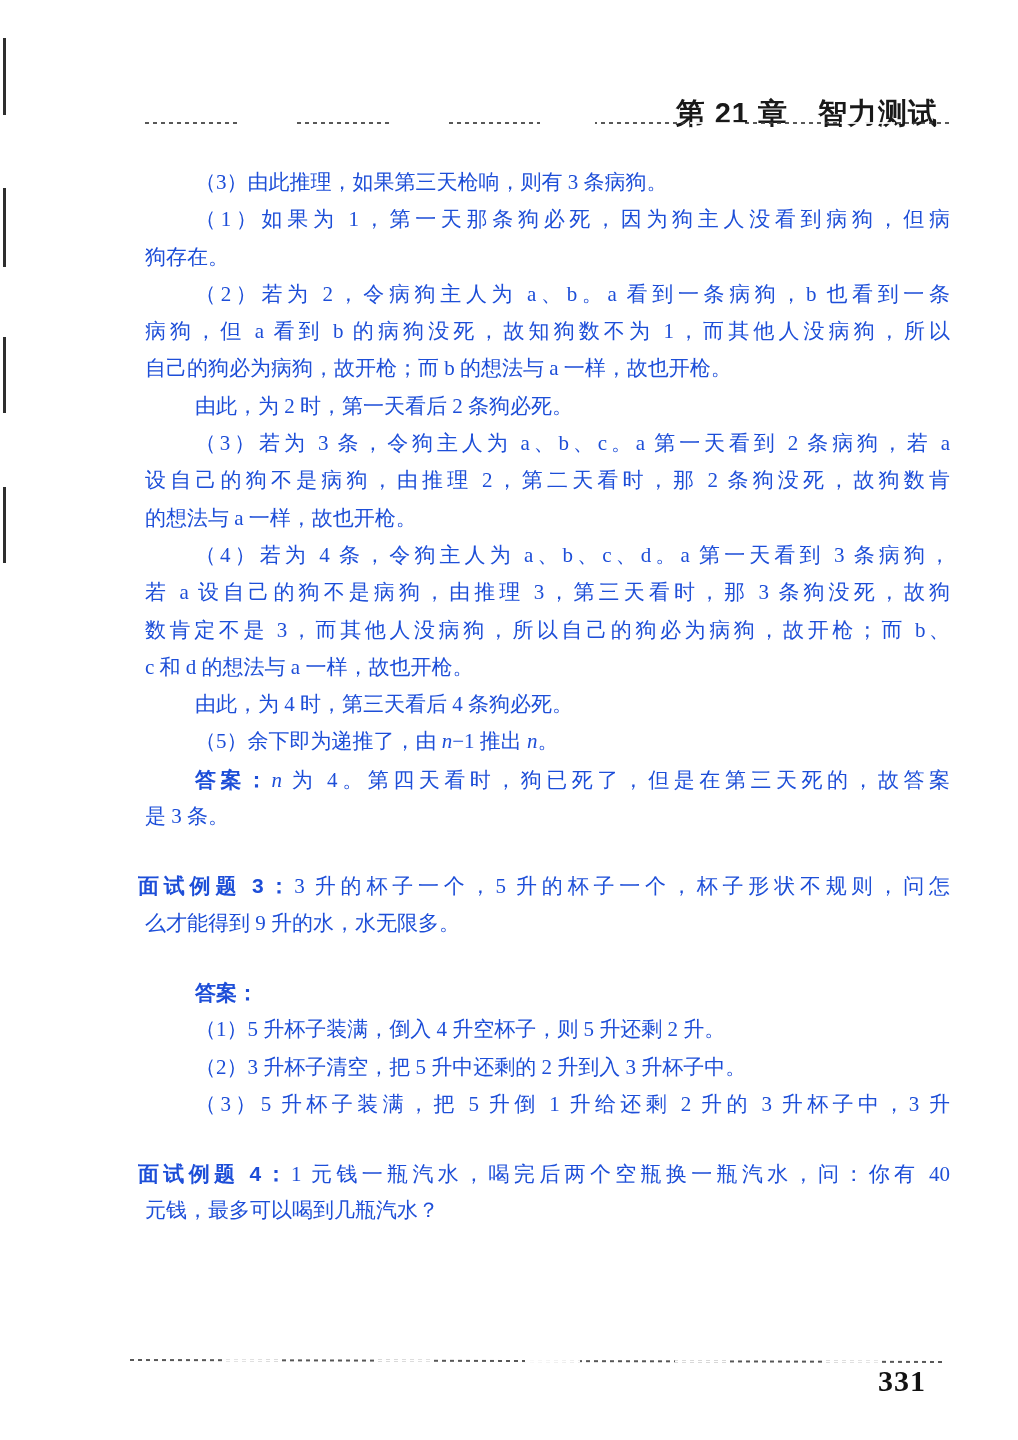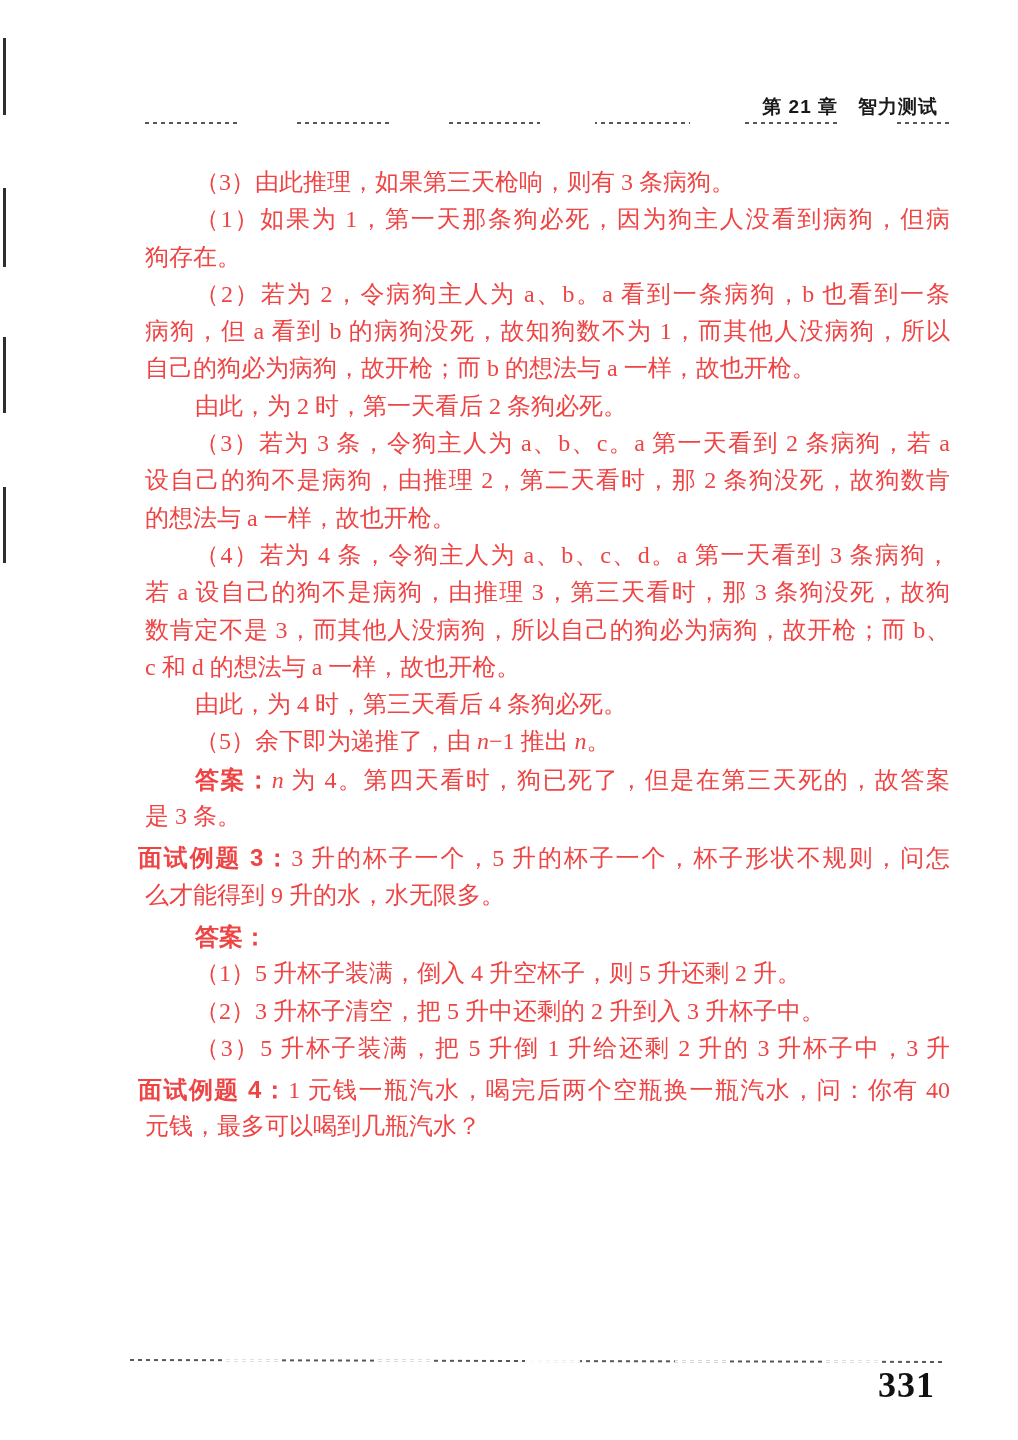--- a/index.html
+++ b/index.html
@@ -14,48 +14,48 @@
   
   .edge-bar{position:absolute;left:3px;width:2.5px;background:#000;opacity:.82;}
   .bar1{top:38px;height:77px;}
   .bar2{top:188px;height:79px;}
   .bar3{top:337px;height:76px;}
   .bar4{top:487px;height:76px;}
   
   .header{
     position:absolute;top:94px;right:80px;
     font-family:"Liberation Sans","DejaVu Sans",sans-serif;
-    font-weight:bold;font-size:19px;letter-spacing:1px;color:#191919;
+    font-weight:bold;font-size:29px;letter-spacing:1px;color:#191919;
     white-space:nowrap;
   }
   
   .rule{position:absolute;height:2px;
     background:repeating-linear-gradient(90deg,#3c3c3c 0 4px,transparent 4px 8px);
     opacity:.85;}
   .rule::after{content:"";position:absolute;inset:0;
     background:repeating-linear-gradient(90deg,transparent 0 95px,#ffffff 95px 150px);}
   .rule-top{top:122px;left:145px;width:805px;}
   .rule-bottom{top:1360px;left:130px;width:812px;transform:rotate(.15deg);}
   
   .body{
     position:absolute;top:164px;left:145px;width:805px;
-    font-size:24px;line-height:37.3px;color:#ef4444;
+    font-size:21px;line-height:37.3px;color:#1d4ed8;
   }
   .ln{height:37.3px;white-space:nowrap;}
   .ind{padding-left:50px;}
   .j{text-align:justify;text-align-last:justify;white-space:normal;}
-  .gap{margin-top:4px;}
+  .gap{margin-top:32px;}
   .sec{margin-left:-7px;}
   .lbl{font-weight:bold;font-family:"Liberation Sans","DejaVu Sans",sans-serif;}
   .it{font-style:italic;font-family:"Liberation Serif","DejaVu Serif",serif;}
   .boldline{font-weight:bold;font-family:"Liberation Sans","DejaVu Sans",sans-serif;}
   
   .pageno{
     position:absolute;top:1364px;left:878px;
-    font-size:36px;font-weight:bold;color:#111;
+    font-size:30px;font-weight:bold;color:#111;
     font-family:"Liberation Serif","DejaVu Serif",serif;
     letter-spacing:1px;
   }
 </style>
 </head>
 <body>
 
 <div class="page">
 
   <div class="edge-bar bar1"></div>

